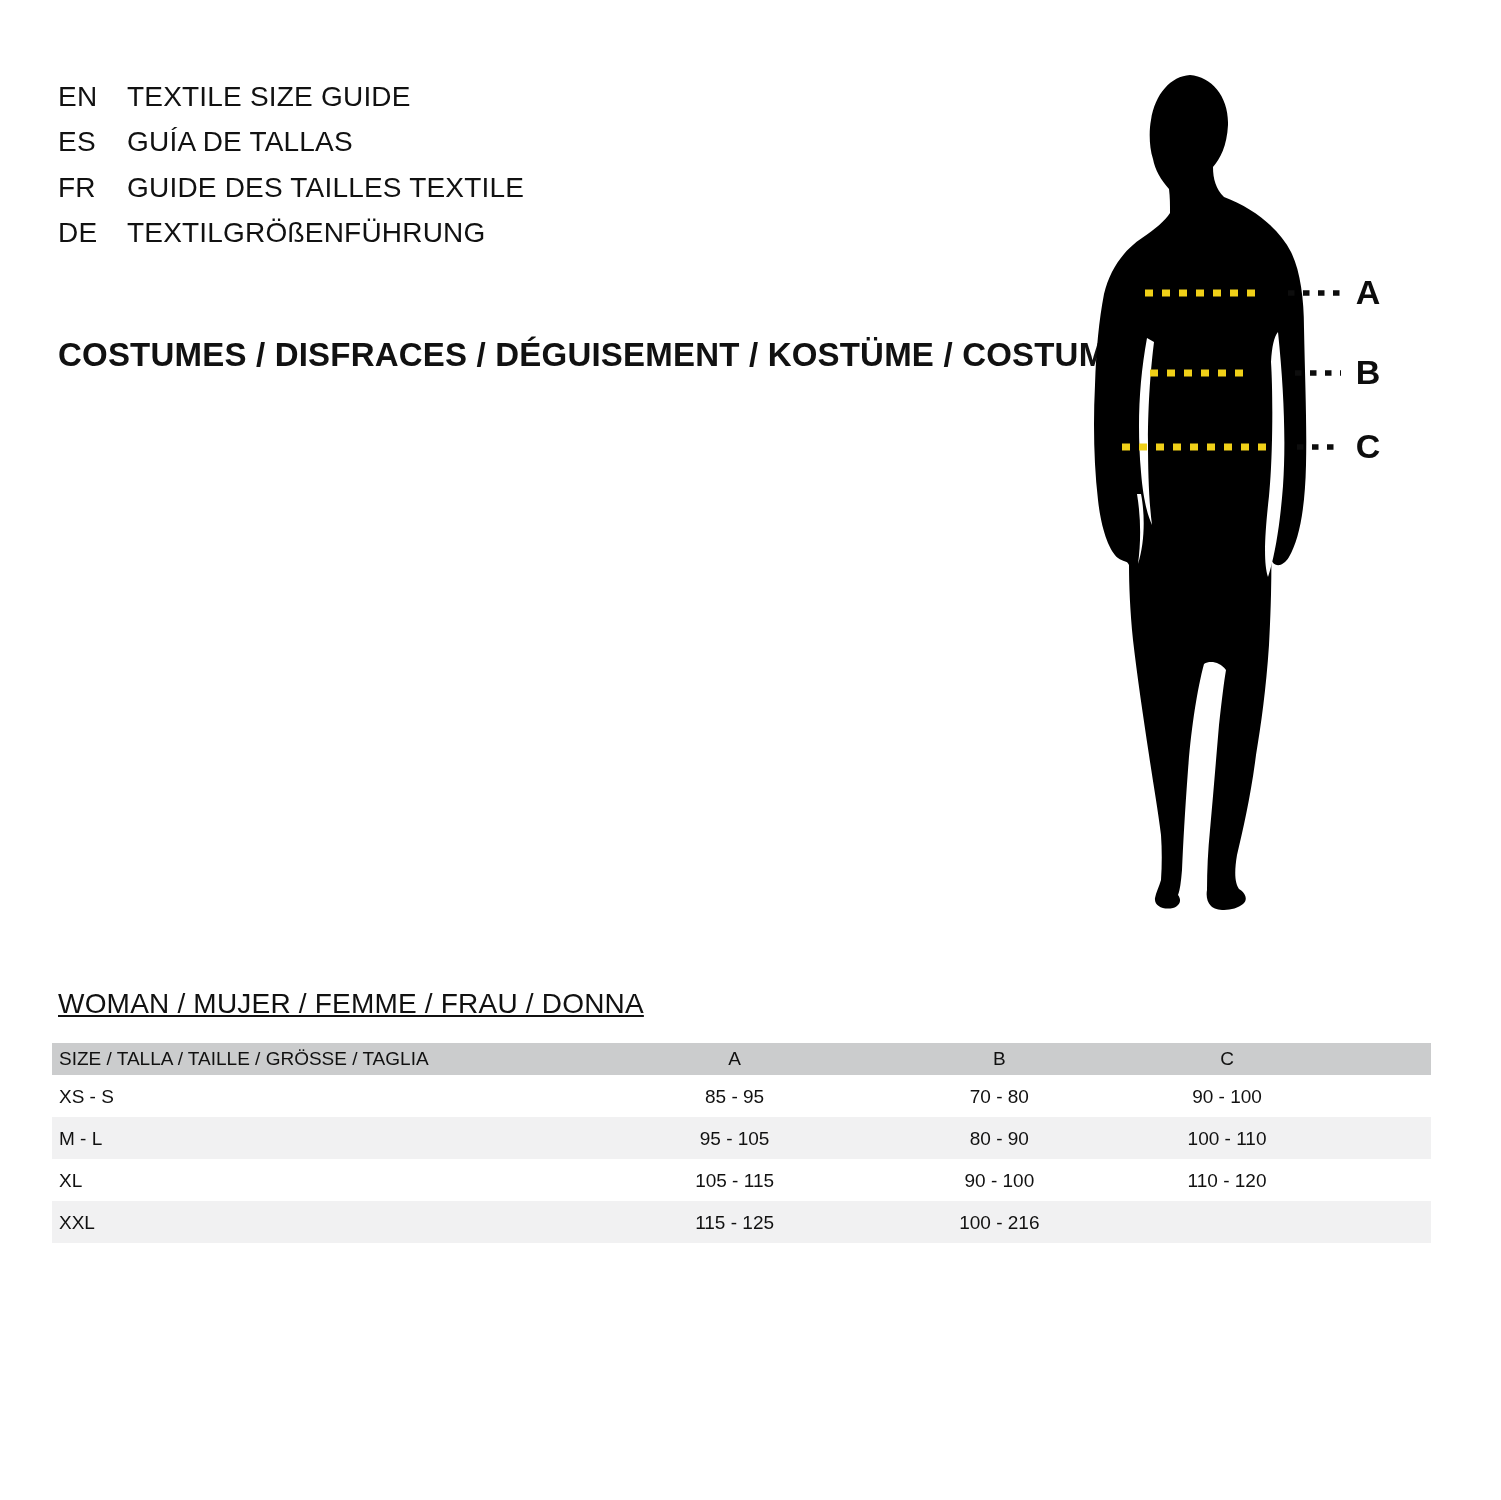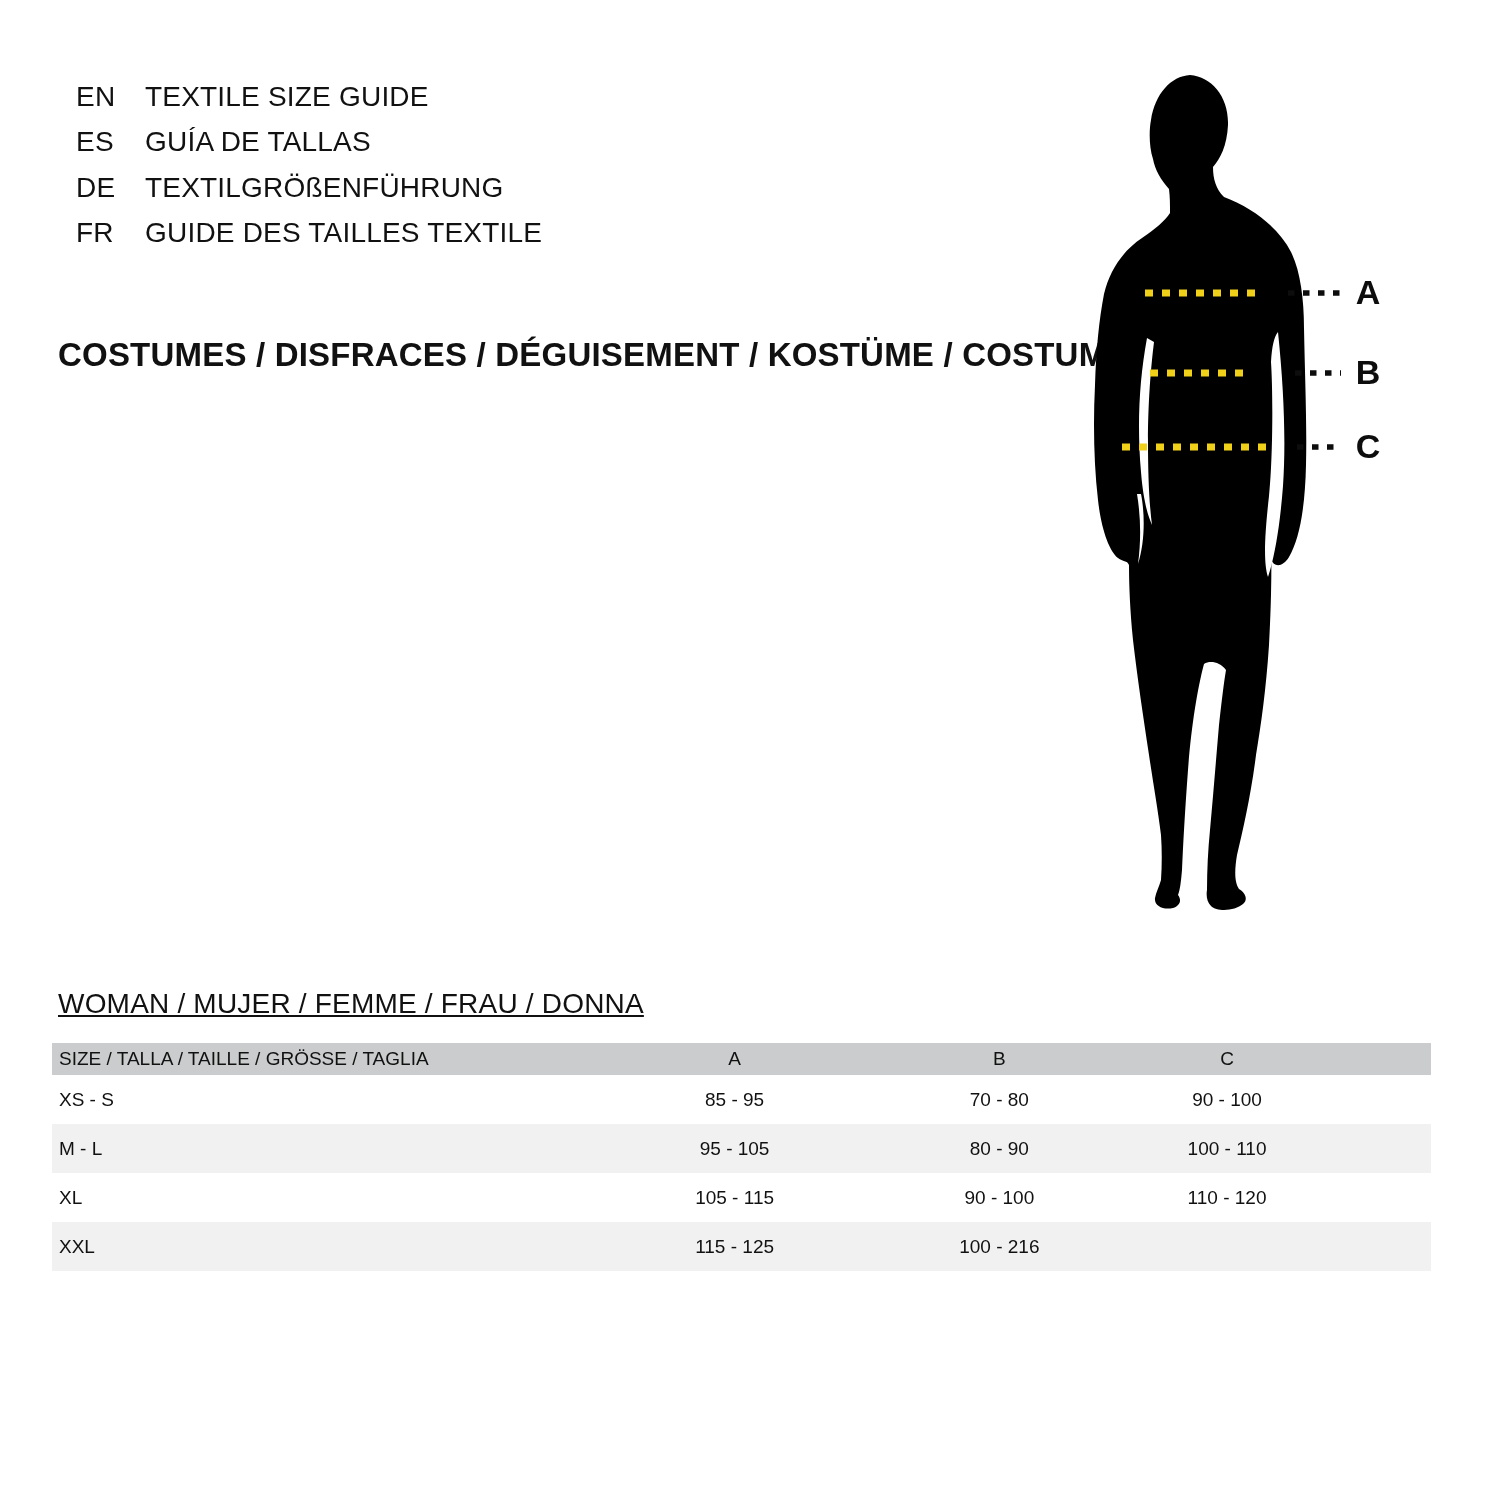--- a/index.html
+++ b/index.html
@@ -7,39 +7,39 @@
     --table-header-bg:#cbcccd;
     --table-row-alt-bg:#f1f1f2;
     --ink:#111111;
   }
   html,body{margin:0;padding:0;background:#ffffff;}
   .canvas{
     position:relative;width:1501px;height:1500px;background:#ffffff;
     font-family:"Liberation Sans",sans-serif;color:var(--ink);overflow:hidden;
   }
   
-  .lang-block{position:absolute;left:76px;top:74px;}
+  .lang-block{position:absolute;left:58px;top:74px;}
   .lang-row{display:flex;height:45.5px;align-items:center;font-size:28px;letter-spacing:.2px;}
   .lang-code{width:69px;flex:0 0 69px;}
   
   .costumes{position:absolute;left:58px;top:336px;font-size:33px;font-weight:700;letter-spacing:.2px;white-space:nowrap;}
   
   .figure-svg{position:absolute;left:1085px;top:70px;width:320px;height:860px;}
   .body-fill{fill:#000;}
   .gap-fill{fill:#fff;}
   .dash-y{stroke:var(--accent-yellow);stroke-width:7;stroke-dasharray:8 9;fill:none;}
   .dash-k{stroke:#0d0d0d;stroke-width:5.5;stroke-dasharray:6.5 8.5;fill:none;}
   .marker-letter{font-family:"Liberation Sans",sans-serif;font-size:34px;font-weight:700;fill:#0d0d0d;text-anchor:middle;}
   
   .woman-title{position:absolute;left:58px;top:988px;font-size:28px;letter-spacing:.2px;white-space:nowrap;text-decoration:underline;}
   
   .size-table{position:absolute;left:52px;top:1043px;width:1379px;font-size:19px;}
   .t-row{display:grid;grid-template-columns:40% 19% 19.4% 21.6%;align-items:center;}
   .t-head{background:var(--table-header-bg);height:32px;line-height:32px;}
-  .t-data{height:49px;line-height:35px;}
+  .t-data{height:42px;line-height:35px;}
   .t-data.alt{background:var(--table-row-alt-bg);}
   .cell{text-align:center;white-space:nowrap;}
   .cell.size{text-align:left;padding-left:7px;}
   .cell.c-col{padding-right:110px;}
   
   .notes{position:absolute;left:58px;top:1290px;font-size:28px;line-height:48px;letter-spacing:.2px;}
 </style>
 </head>
 <body>
 
@@ -48,26 +48,26 @@
   <div class="lang-block">
     <div class="lang-row">
       <span class="lang-code">EN</span>
       <span class="lang-label">TEXTILE SIZE GUIDE</span>
     </div>
     <div class="lang-row">
       <span class="lang-code">ES</span>
       <span class="lang-label">GUÍA DE TALLAS</span>
     </div>
     <div class="lang-row">
+      <span class="lang-code">FR</span>
+      <span class="lang-label">GUIDE DES TAILLES TEXTILE</span>
+    </div>
+    <div class="lang-row">
       <span class="lang-code">DE</span>
       <span class="lang-label">TEXTILGRÖßENFÜHRUNG</span>
-    </div>
-    <div class="lang-row">
-      <span class="lang-code">FR</span>
-      <span class="lang-label">GUIDE DES TAILLES TEXTILE</span>
     </div>
   </div>
 
   <div class="costumes">COSTUMES / DISFRACES / DÉGUISEMENT / KOSTÜME / COSTUMI</div>
 
   <svg class="figure-svg" viewBox="0 0 320 860" aria-hidden="true">
     <path class="body-fill" d="
       M105,5
       C127,7 144,27 143,55
       C142,76 135,89 128,97

